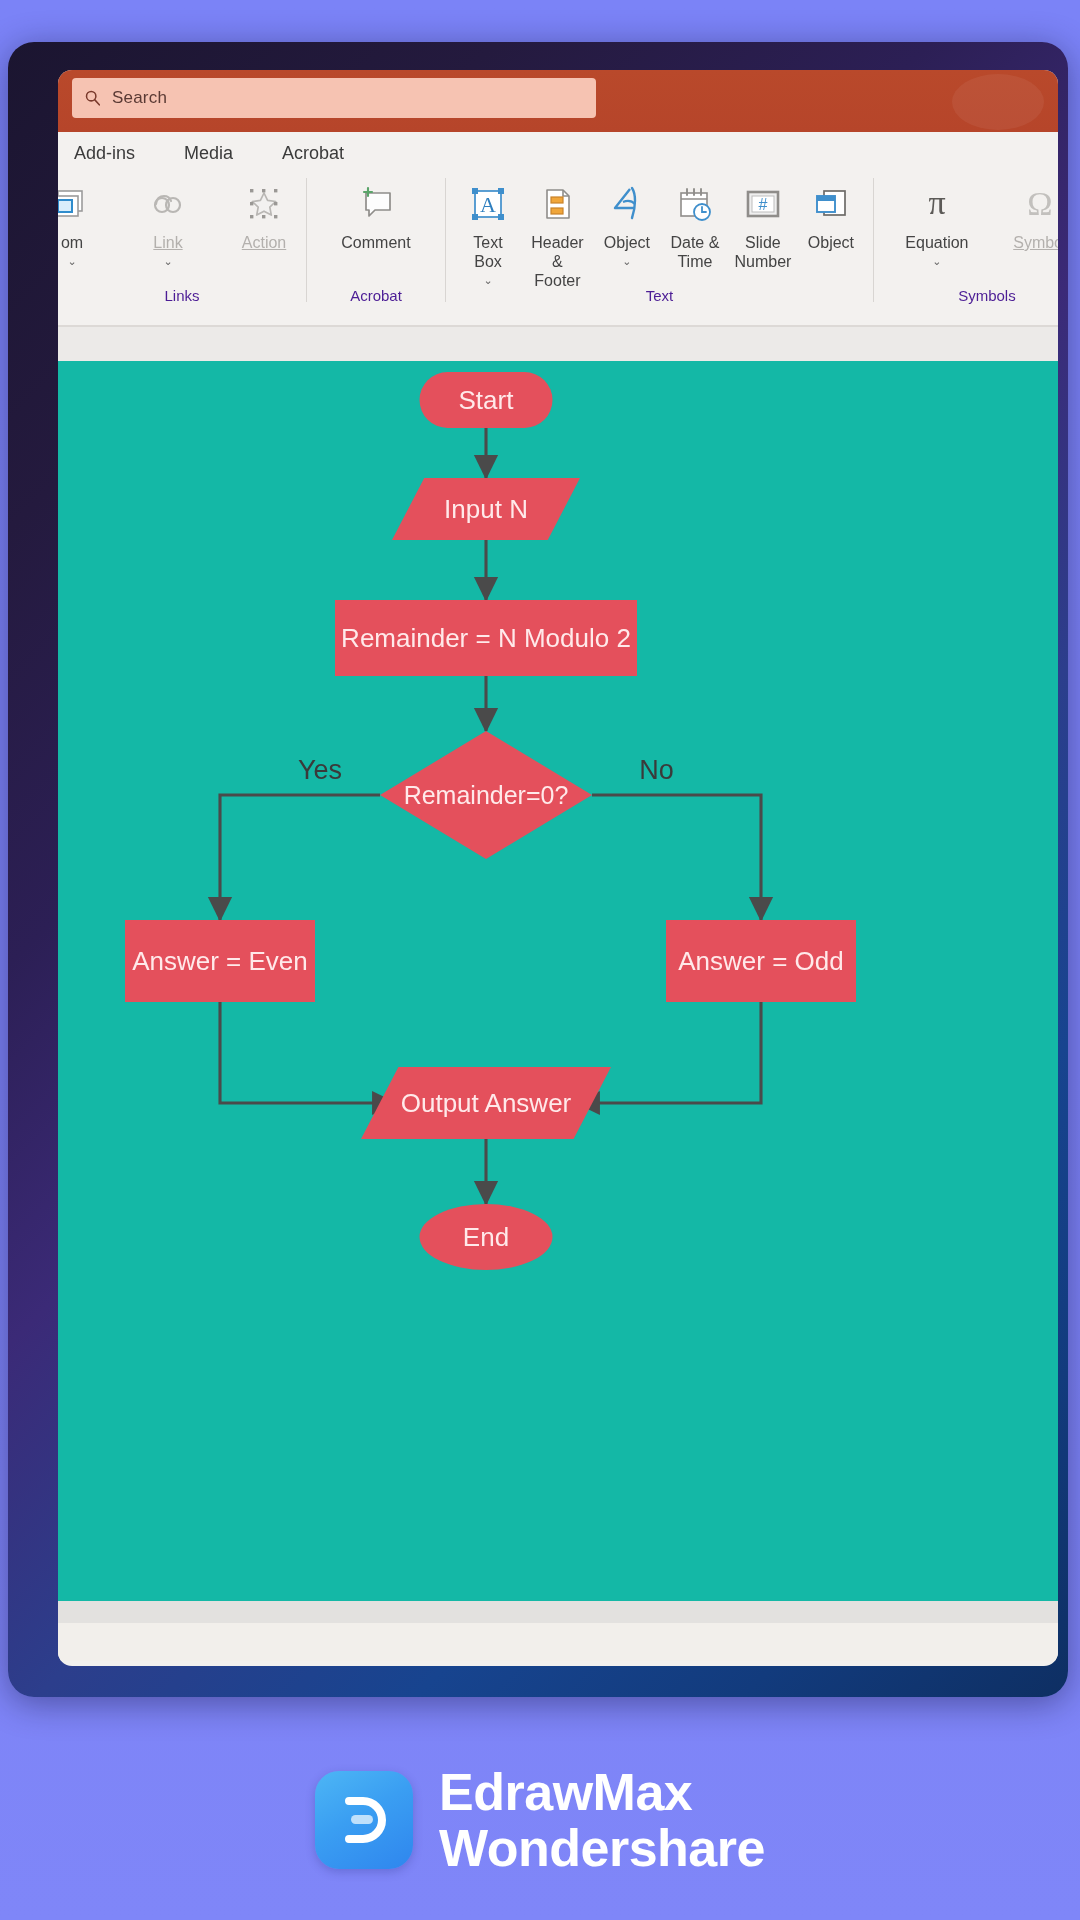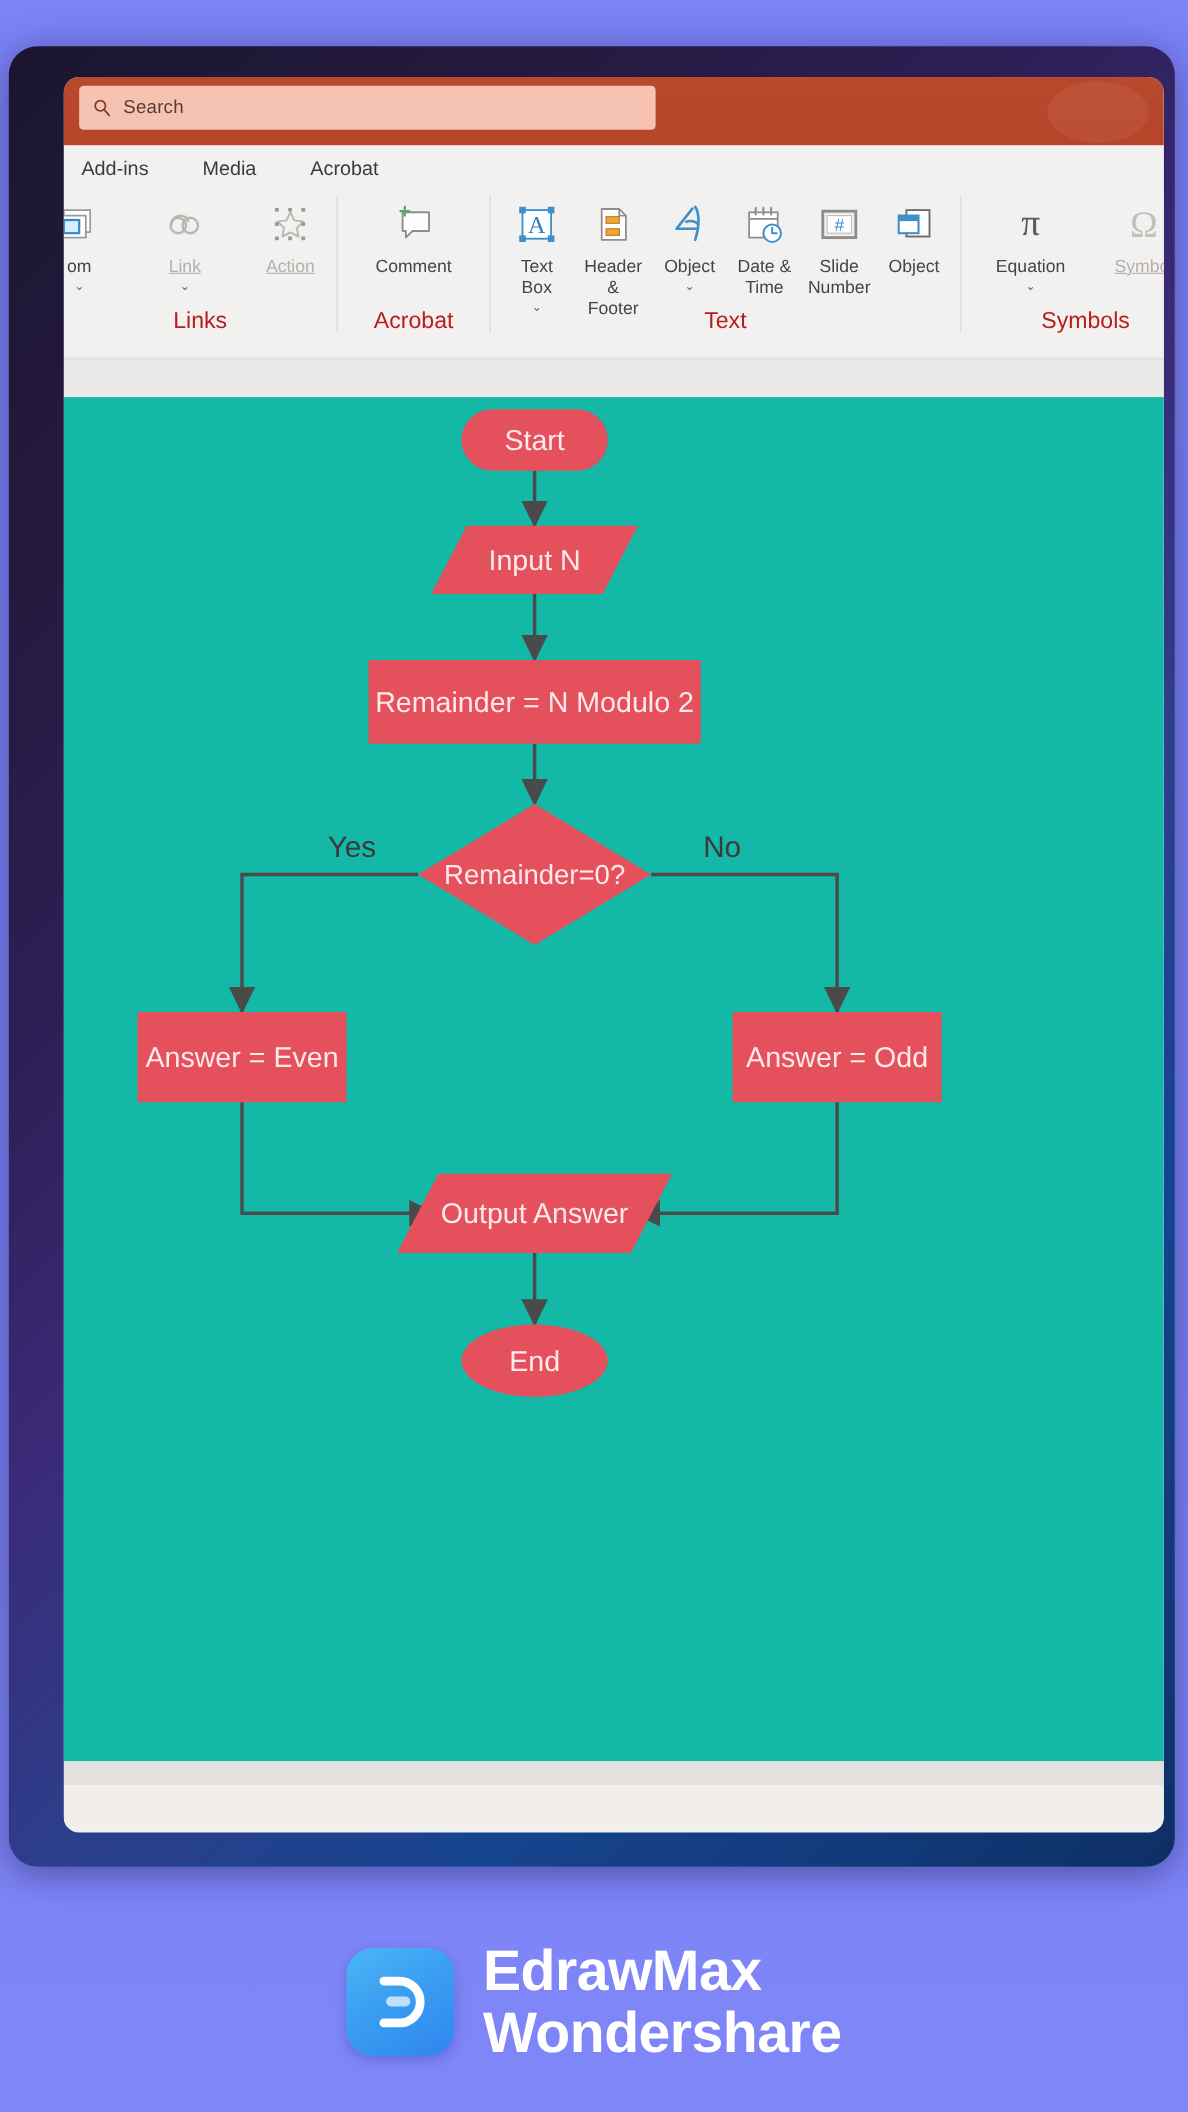--- a/index.html
+++ b/index.html
@@ -40,21 +40,21 @@
   
   .ribbon{position:relative;height:148px;background:#f3f1ef;display:flex;align-items:flex-start;
     padding-top:4px;overflow:hidden;}
   .rgroup{display:flex;align-items:flex-start;height:124px;position:relative;}
   .rgroup + .rgroup{border-left:1px solid #d8d5d2;}
   .rbtn{width:auto;min-width:54px;padding:0 7px;display:flex;flex-direction:column;align-items:center;gap:3px;}
   .rbtn .gl{height:52px;display:flex;align-items:center;justify-content:center;}
   .rbtn .lb{font-size:16px;color:#444;line-height:19px;text-align:center;white-space:pre-line;}
   .rbtn.dim .lb{color:#b3b0ad;text-decoration:underline;}
   .rbtn .chev{font-size:11px;color:#666;line-height:10px;margin-top:1px;}
-  .grpname{position:absolute;bottom:-2px;left:0;width:100%;text-align:center;font-size:21px;color:#b91c1c;}
+  .grpname{position:absolute;bottom:-2px;left:0;width:100%;text-align:center;font-size:15px;color:#4c1d95;}
   .ribbon-strip{position:absolute;left:0;bottom:0;width:100%;height:1px;background:#ddd9d6;}
 
   
   .underband{height:34px;background:#eceae8;border-top:1px solid #dcd9d6;}
 
   
   .canvas{position:relative;height:1240px;background:#14b8a6;}
   .canvas svg{display:block;}
 
   

